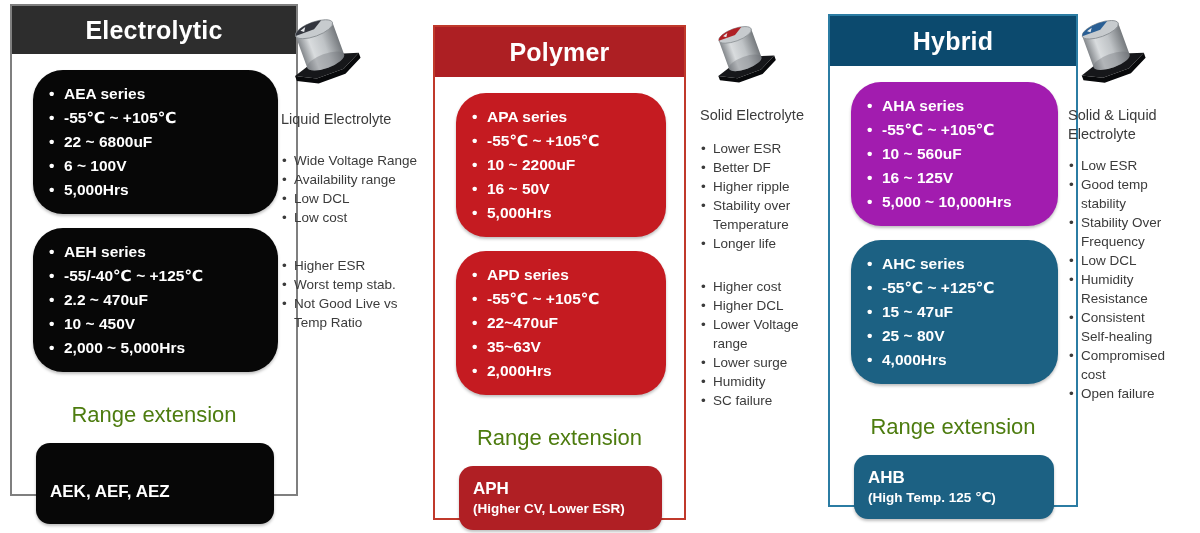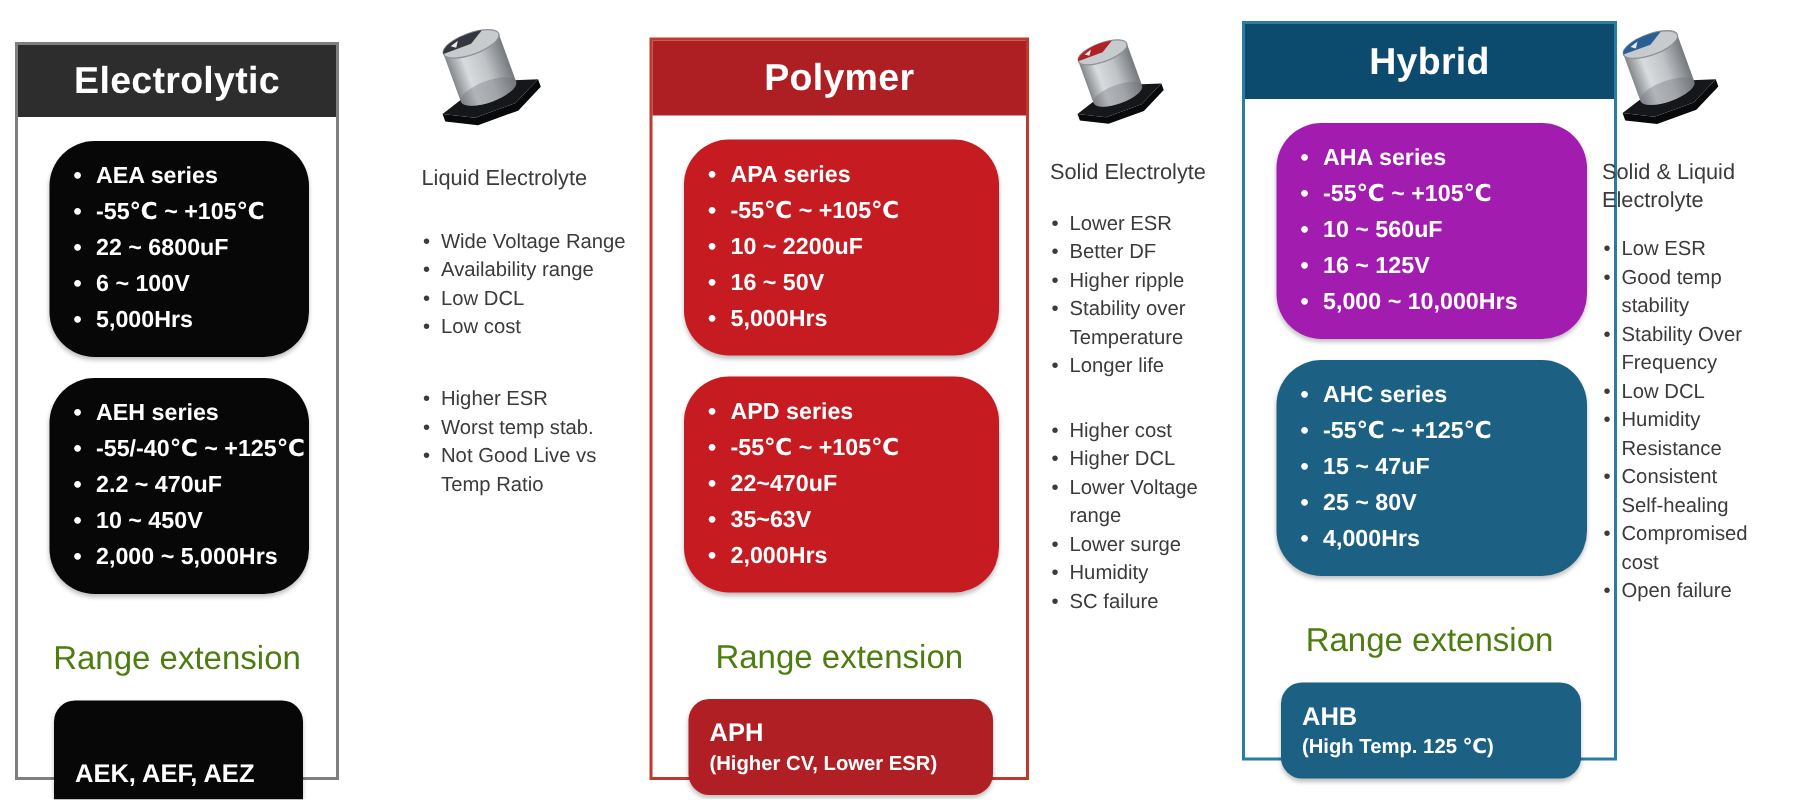--- a/index.html
+++ b/index.html
@@ -58,21 +58,21 @@
         <path d="M8 62 L30 55 L62 55 L84 62 L62 73 L30 73 Z" fill="#16171a"></path>
         <path d="M8 62 L8 68 L30 79 L62 79 L84 68 L84 62 L62 73 L30 73 Z" fill="#08090b"></path>
         <path d="M24 20 L68 20 L68 58 A22 8 0 0 1 24 58 Z" fill="url(#capGrad)"></path>
         <ellipse cx="46" cy="58" rx="22" ry="8" fill="#6a6e72" opacity="0.35"></ellipse>
         <ellipse cx="46" cy="20" rx="22" ry="8" fill="#c7cbce"></ellipse>
         <ellipse cx="46" cy="20" rx="22" ry="8" fill="none" stroke="#8d9296" stroke-width="1"></ellipse>
       </g>
     </defs>
   </svg>
 
-  <section class="panel" style="left: 10px; top: 28px; width: 216px; height: 492px; border-color: rgb(127, 127, 127);">
+  <section class="panel" style="left: 10px; top: 4px; width: 288px; height: 492px; border-color: rgb(127, 127, 127);">
     <header class="panel-header" style="height: 48px; background-color: rgb(45, 45, 45);">
       <span>Electrolytic</span>
     </header>
     <div class="series-card" style="background-color: rgb(7, 7, 7);">
       <div class="spec-line">AEA series</div>
       <div class="spec-line">-55℃ ~ +105℃</div>
       <div class="spec-line">22 ~ 6800uF</div>
       <div class="spec-line">6 ~ 100V</div>
       <div class="spec-line">5,000Hrs</div>
     </div>

